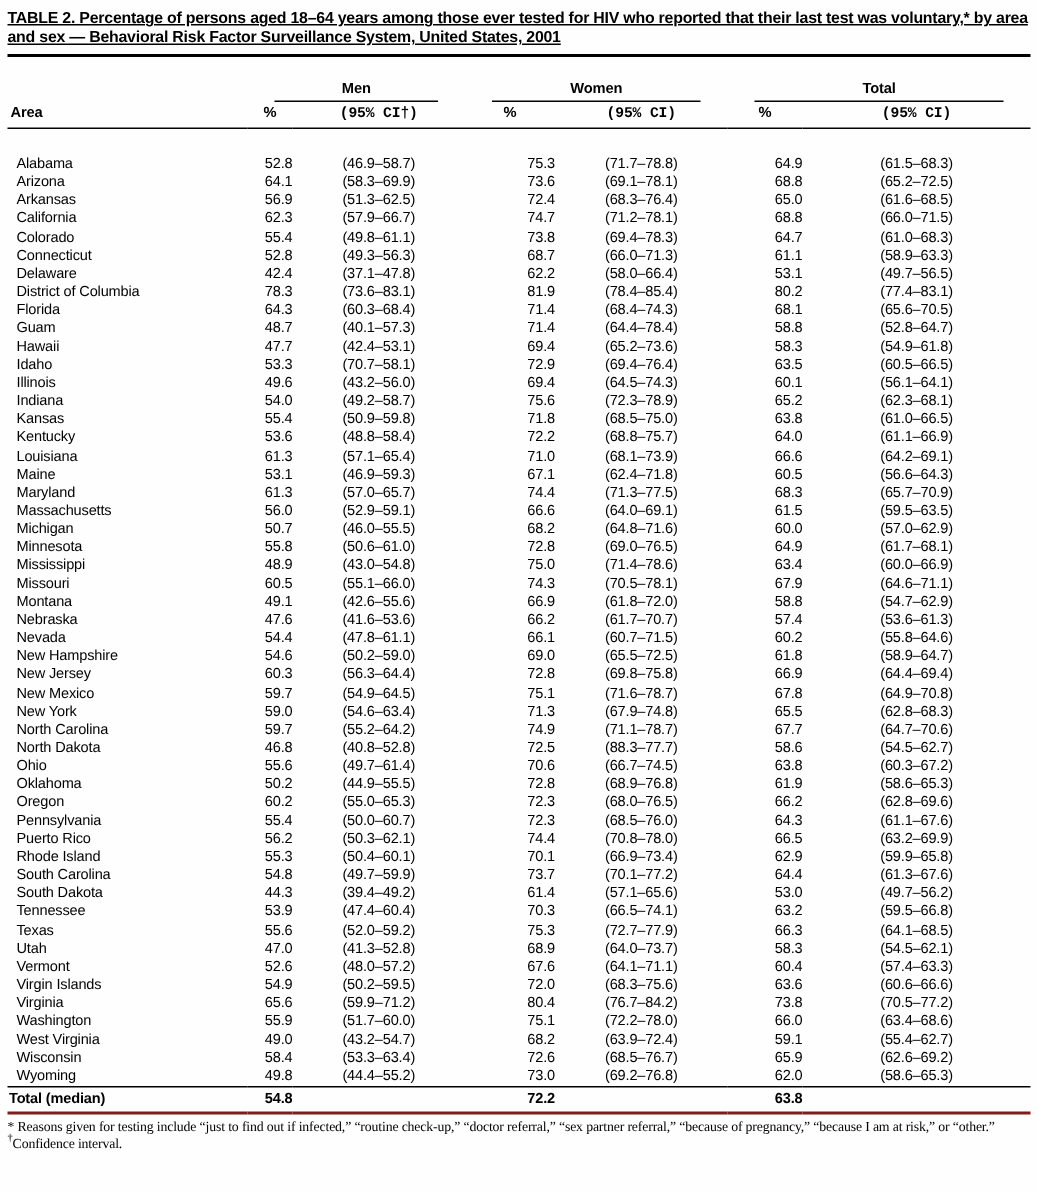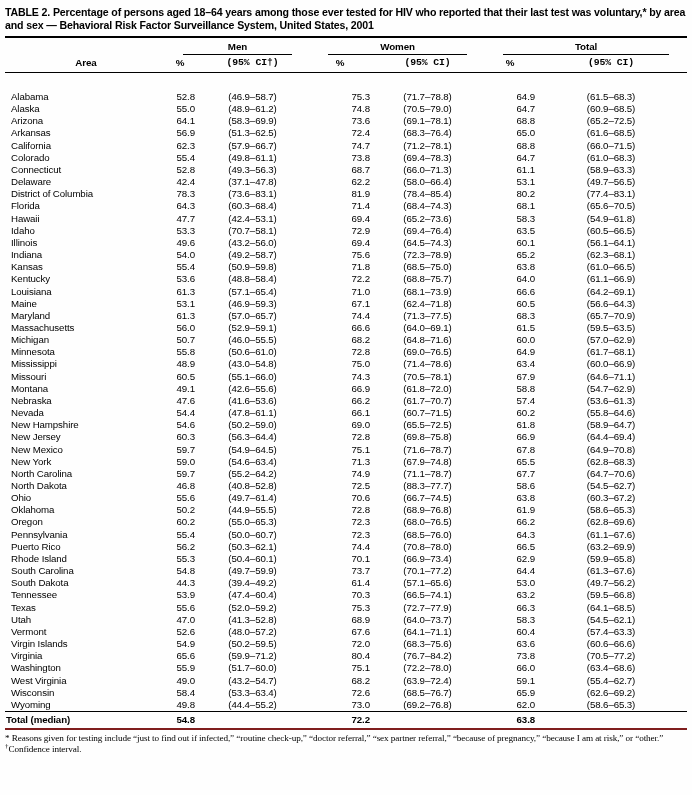--- a/index.html
+++ b/index.html
@@ -11,20 +11,21 @@
   }
   .page { padding: 6px 5px 0 5px; }
 
   .title {
     font-weight: bold;
     font-size: 10.6px;
     line-height: 13px;
     letter-spacing: -0.15px;
     border-bottom: 2px solid #000;
     padding-bottom: 4px;
+    text-decoration: underline;
   }
 
   table.data-table {
     width: 682px;
     border-collapse: collapse;
     table-layout: fixed;
   }
   col.c-area  { width: 160px; }
   col.c-mpct  { width: 30px; }
   col.c-mci   { width: 115px; }
@@ -32,35 +33,35 @@
   col.c-wci   { width: 115px; }
   col.c-tpct  { width: 50px; }
   col.c-tci   { width: 152px; }
 
   thead th {
     font-weight: bold;
     font-size: 9.8px;
     padding: 0;
     letter-spacing: -0.1px;
   }
-  .group-row th { padding-top: 3px; vertical-align: bottom; }
+  .group-row th { padding-top: 16px; vertical-align: bottom; }
   .grp {
     text-align: center;
     border-bottom: 1px solid #000;
     width: calc(100% - 36px);
     margin: 0 auto;
     padding-bottom: 1px;
     line-height: 12px;
   }
   .sub-row th {
     border-bottom: 1.8px solid #000;
     padding: 2px 0 3px 0;
     line-height: 12px;
   }
-  .sub-row .area-h { text-align: center; padding-left: 2px; vertical-align: bottom; }
+  .sub-row .area-h { text-align: left; padding-left: 2px; vertical-align: bottom; }
   .sub-row .pct-h  { text-align: center; }
   .sub-row .ci-h   { text-align: center; font-family: Liberation Mono, monospace; }
 
   tbody td, tfoot td {
     font-size: 9.7px;
     line-height: 12.15px;
     letter-spacing: -0.1px;
     white-space: nowrap;
     overflow: hidden;
     padding: 0;
@@ -132,29 +133,20 @@
         <tr>
           <td class="area">Alabama</td>
           <td class="pct">52.8</td>
           <td class="ci">(46.9–58.7)</td>
           <td class="pct">75.3</td>
           <td class="ci">(71.7–78.8)</td>
           <td class="pct">64.9</td>
           <td class="ci">(61.5–68.3)</td>
         </tr>
         <tr>
-          <td class="area">Alaska</td>
-          <td class="pct">55.0</td>
-          <td class="ci">(48.9–61.2)</td>
-          <td class="pct">74.8</td>
-          <td class="ci">(70.5–79.0)</td>
-          <td class="pct">64.7</td>
-          <td class="ci">(60.9–68.5)</td>
-        </tr>
-        <tr>
           <td class="area">Arizona</td>
           <td class="pct">64.1</td>
           <td class="ci">(58.3–69.9)</td>
           <td class="pct">73.6</td>
           <td class="ci">(69.1–78.1)</td>
           <td class="pct">68.8</td>
           <td class="ci">(65.2–72.5)</td>
         </tr>
         <tr>
           <td class="area">Arkansas</td>
@@ -211,20 +203,29 @@
           <td class="ci">(77.4–83.1)</td>
         </tr>
         <tr>
           <td class="area">Florida</td>
           <td class="pct">64.3</td>
           <td class="ci">(60.3–68.4)</td>
           <td class="pct">71.4</td>
           <td class="ci">(68.4–74.3)</td>
           <td class="pct">68.1</td>
           <td class="ci">(65.6–70.5)</td>
+        </tr>
+        <tr>
+          <td class="area">Guam</td>
+          <td class="pct">48.7</td>
+          <td class="ci">(40.1–57.3)</td>
+          <td class="pct">71.4</td>
+          <td class="ci">(64.4–78.4)</td>
+          <td class="pct">58.8</td>
+          <td class="ci">(52.8–64.7)</td>
         </tr>
         <tr>
           <td class="area">Hawaii</td>
           <td class="pct">47.7</td>
           <td class="ci">(42.4–53.1)</td>
           <td class="pct">69.4</td>
           <td class="ci">(65.2–73.6)</td>
           <td class="pct">58.3</td>
           <td class="ci">(54.9–61.8)</td>
         </tr>

